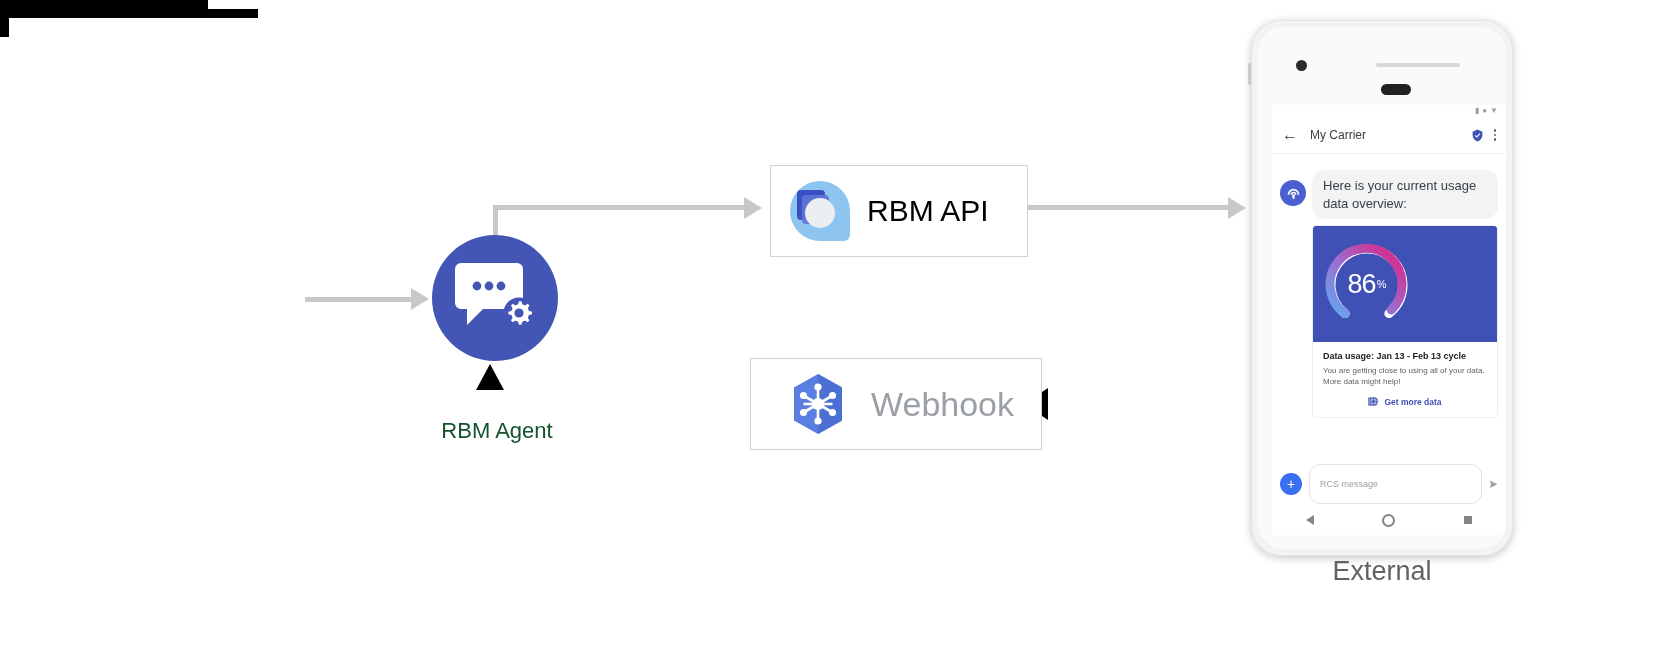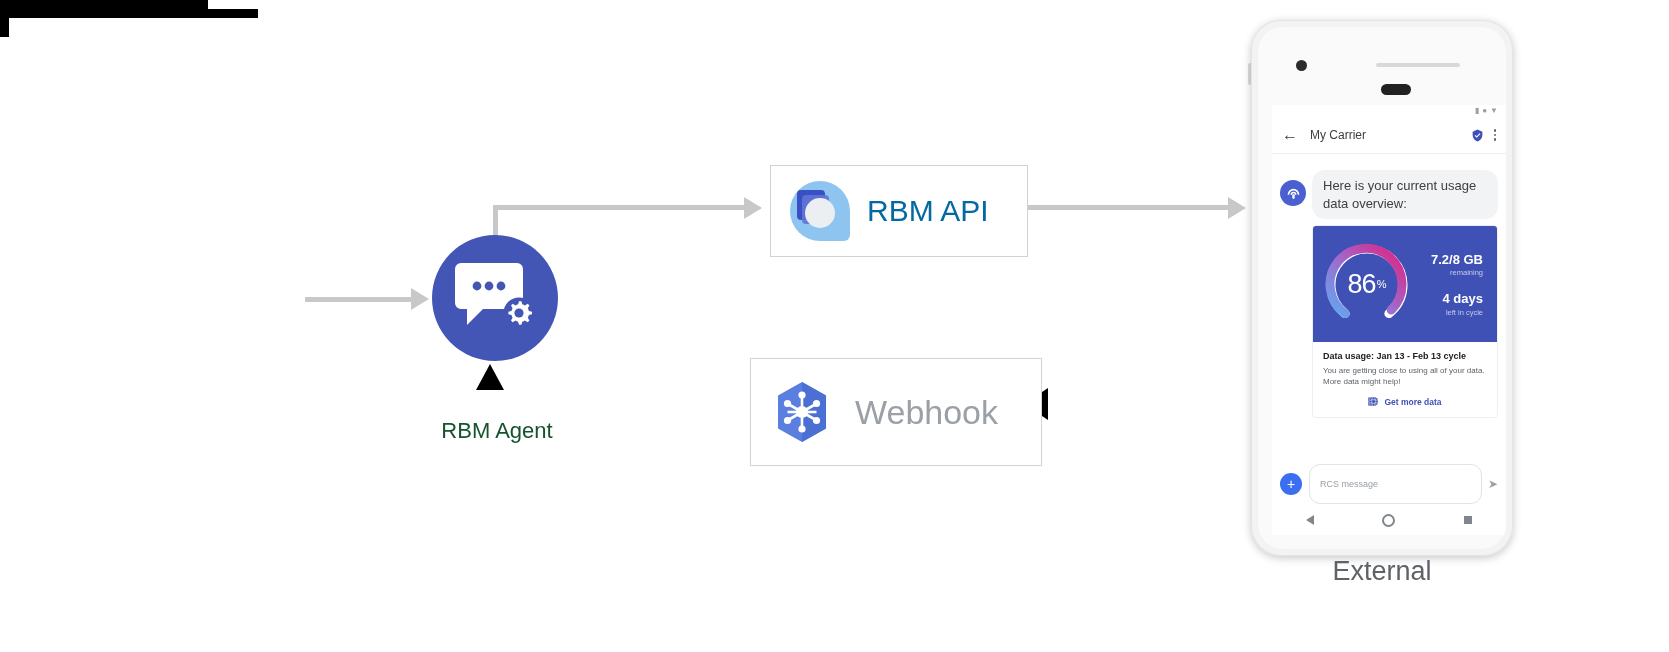--- a/index.html
+++ b/index.html
@@ -13,24 +13,24 @@
             border:1.5px solid #d2d2d2;display:flex;align-items:center;}
   .node-label{color:#5f6368;white-space:nowrap;}
 
   
   #external-trigger{left:47px;top:256px;width:258px;height:88px;
                     justify-content:center;}
   #external-trigger .node-label{font-size:27px;color:#5f6368;}
 
   
   #rbm-api-box{left:770px;top:165px;width:258px;height:92px;padding-left:16px;}
-  #rbm-api-box .node-label{font-size:30px;margin-left:14px;color:#0369a1;}
-
-  
-  #webhook-box{left:750px;top:358px;width:292px;height:108px;padding-left:14px;}
+  #rbm-api-box .node-label{font-size:30px;margin-left:14px;color:#000000;}
+
+  
+  #webhook-box{left:750px;top:358px;width:292px;height:92px;padding-left:30px;}
   #webhook-box .node-label{font-size:34px;margin-left:16px;color:#9aa0a6;}
 
   
   #rbm-agent{position:absolute;left:432px;top:235px;width:126px;height:126px;
              border-radius:50%;background:#4456b5;}
   #rbm-agent svg{position:absolute;left:23px;top:24px;}
   #rbm-agent-label{position:absolute;left:412px;top:418px;width:170px;
                    text-align:center;font-size:22px;color:#14532d;}
 
   
@@ -274,27 +274,20 @@
                   </defs>
                   <path d="M 22.1 73.6 A 36 36 0 1 1 65.9 73.6" fill="none" stroke="#ffffff" stroke-width="9" stroke-linecap="round"></path>
                   <path d="M 22.1 73.6 A 36 36 0 1 1 68.2 70.0" fill="none" stroke="url(#gg)" stroke-width="9" stroke-linecap="round"></path>
                 </svg>
                 <div id="gauge-pct">
                   <span id="gauge-num">86</span>
                   <span id="gauge-sym">%</span>
                 </div>
               </div>
 
-              <div id="hero-right">
-                <div class="hero-big">7.2/8 GB</div>
-                <div class="hero-small">remaining</div>
-                <div class="hero-gap"></div>
-                <div class="hero-big">4 days</div>
-                <div class="hero-small">left in cycle</div>
-              </div>
             </div>
 
             <div id="card-body">
               <div id="card-title">Data usage: Jan 13 - Feb 13 cycle</div>
               <div id="card-desc">You are getting close to using all of your data. More data might help!</div>
               <div id="card-action">
                 <svg width="11" height="11" viewBox="0 0 24 24">
                   <circle cx="12" cy="12" r="10" fill="#3f51b5"></circle>
                   <path d="M12 2 a10 10 0 0 0 0 20 a14 6 0 0 1 0 -20 Z" fill="#7986cb"></path>
                   <ellipse cx="12" cy="12" rx="10" ry="4" fill="none" stroke="#fff" stroke-width="1.2"></ellipse>

